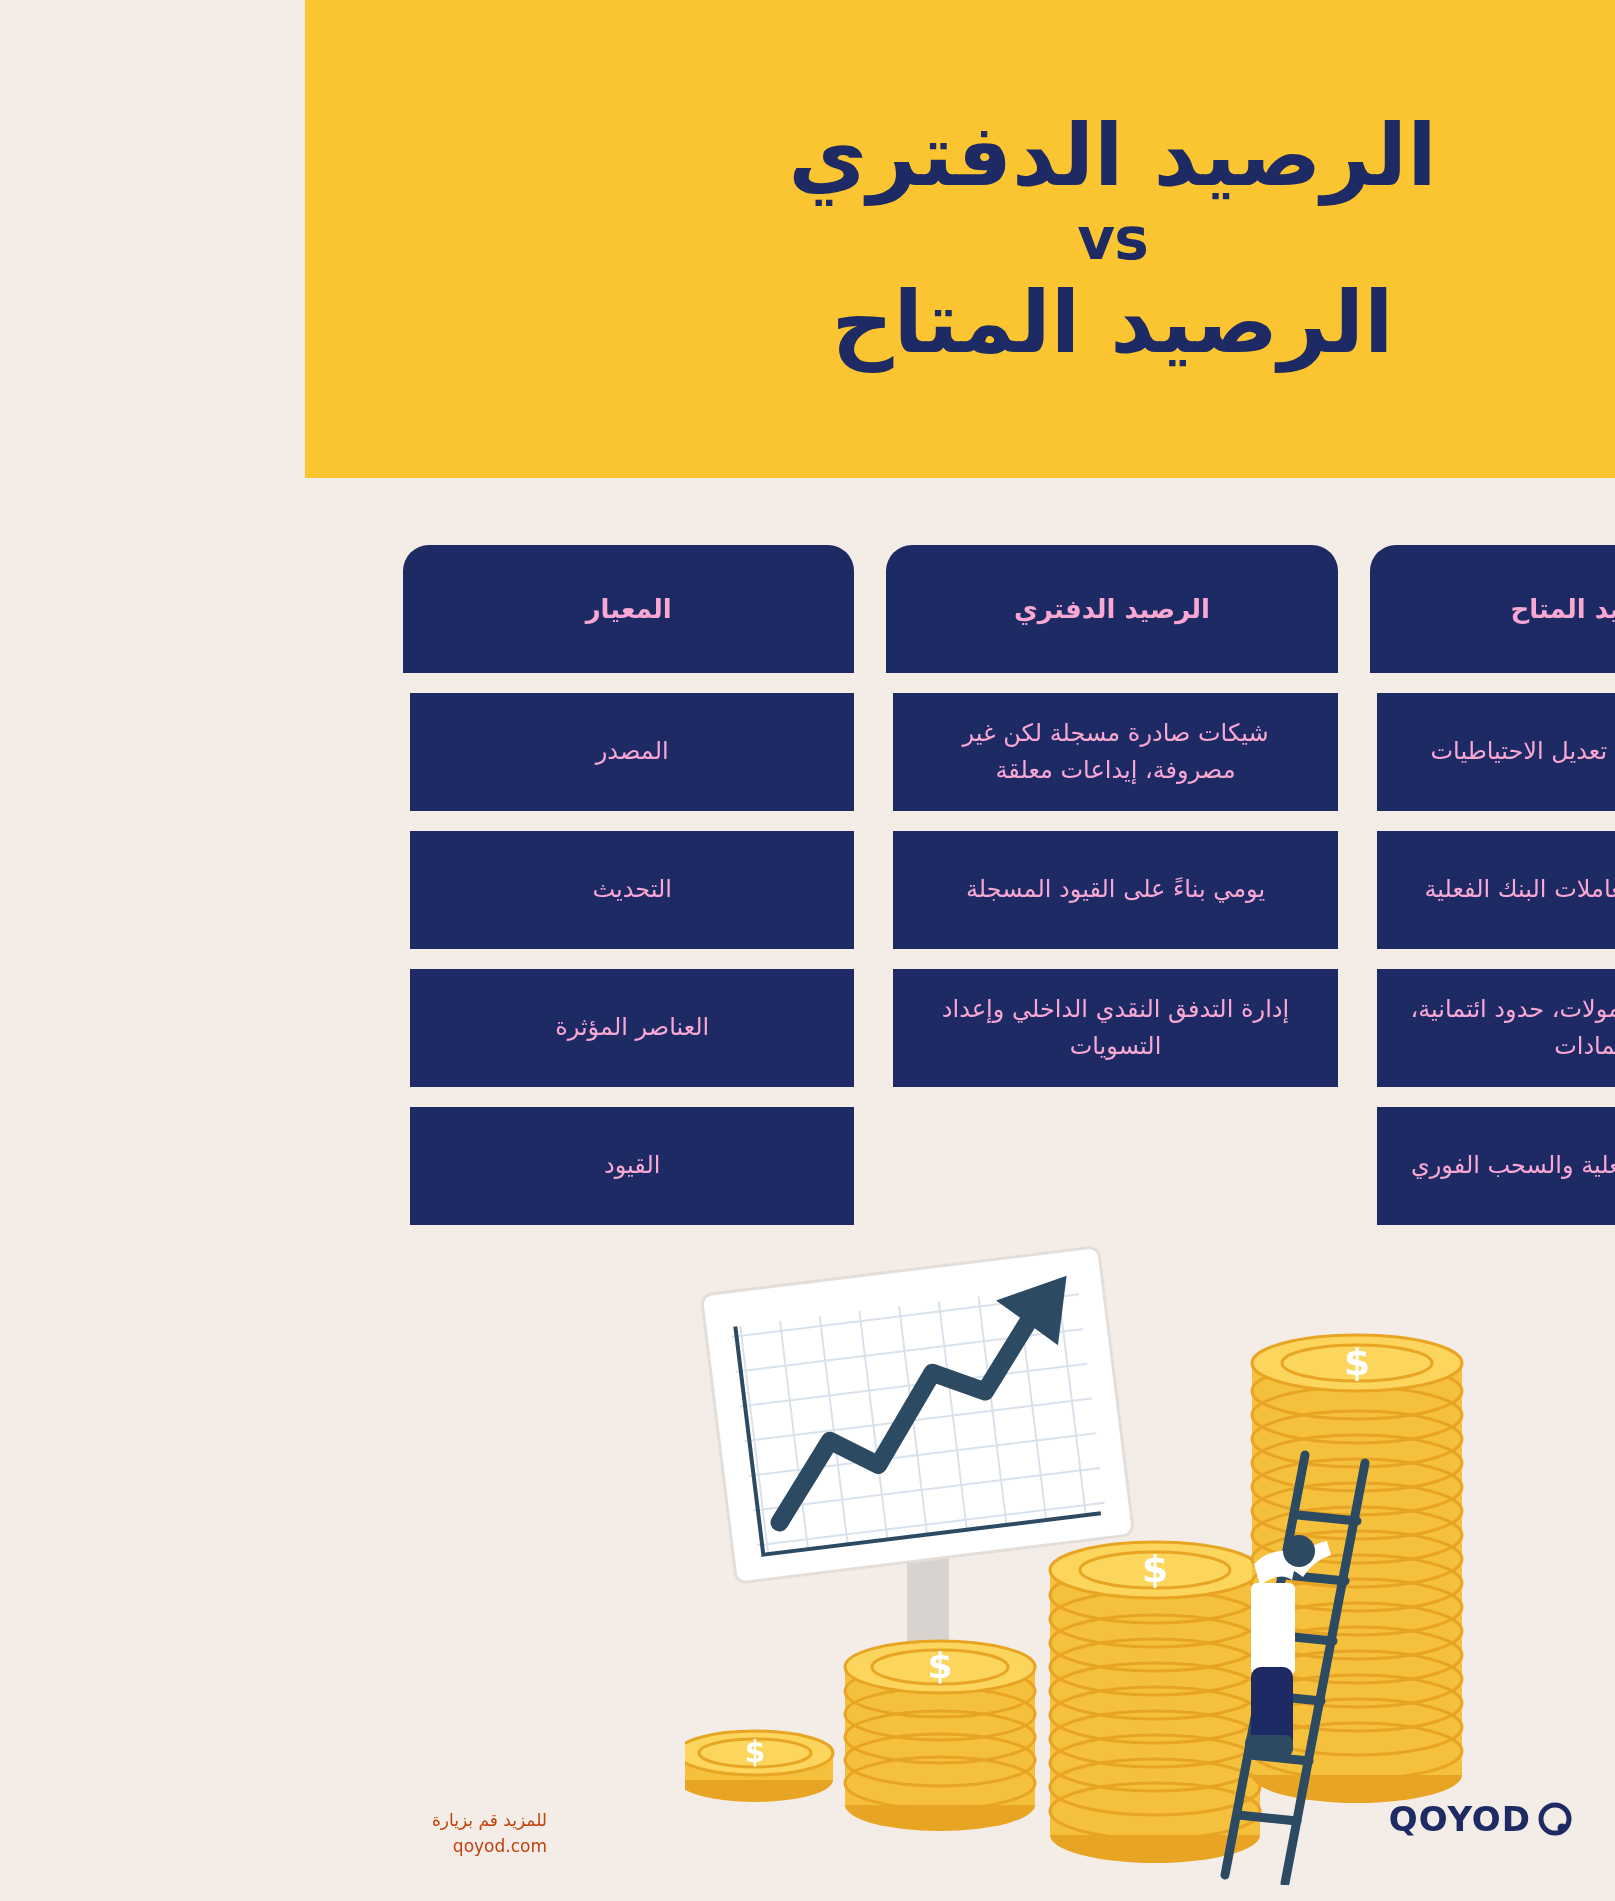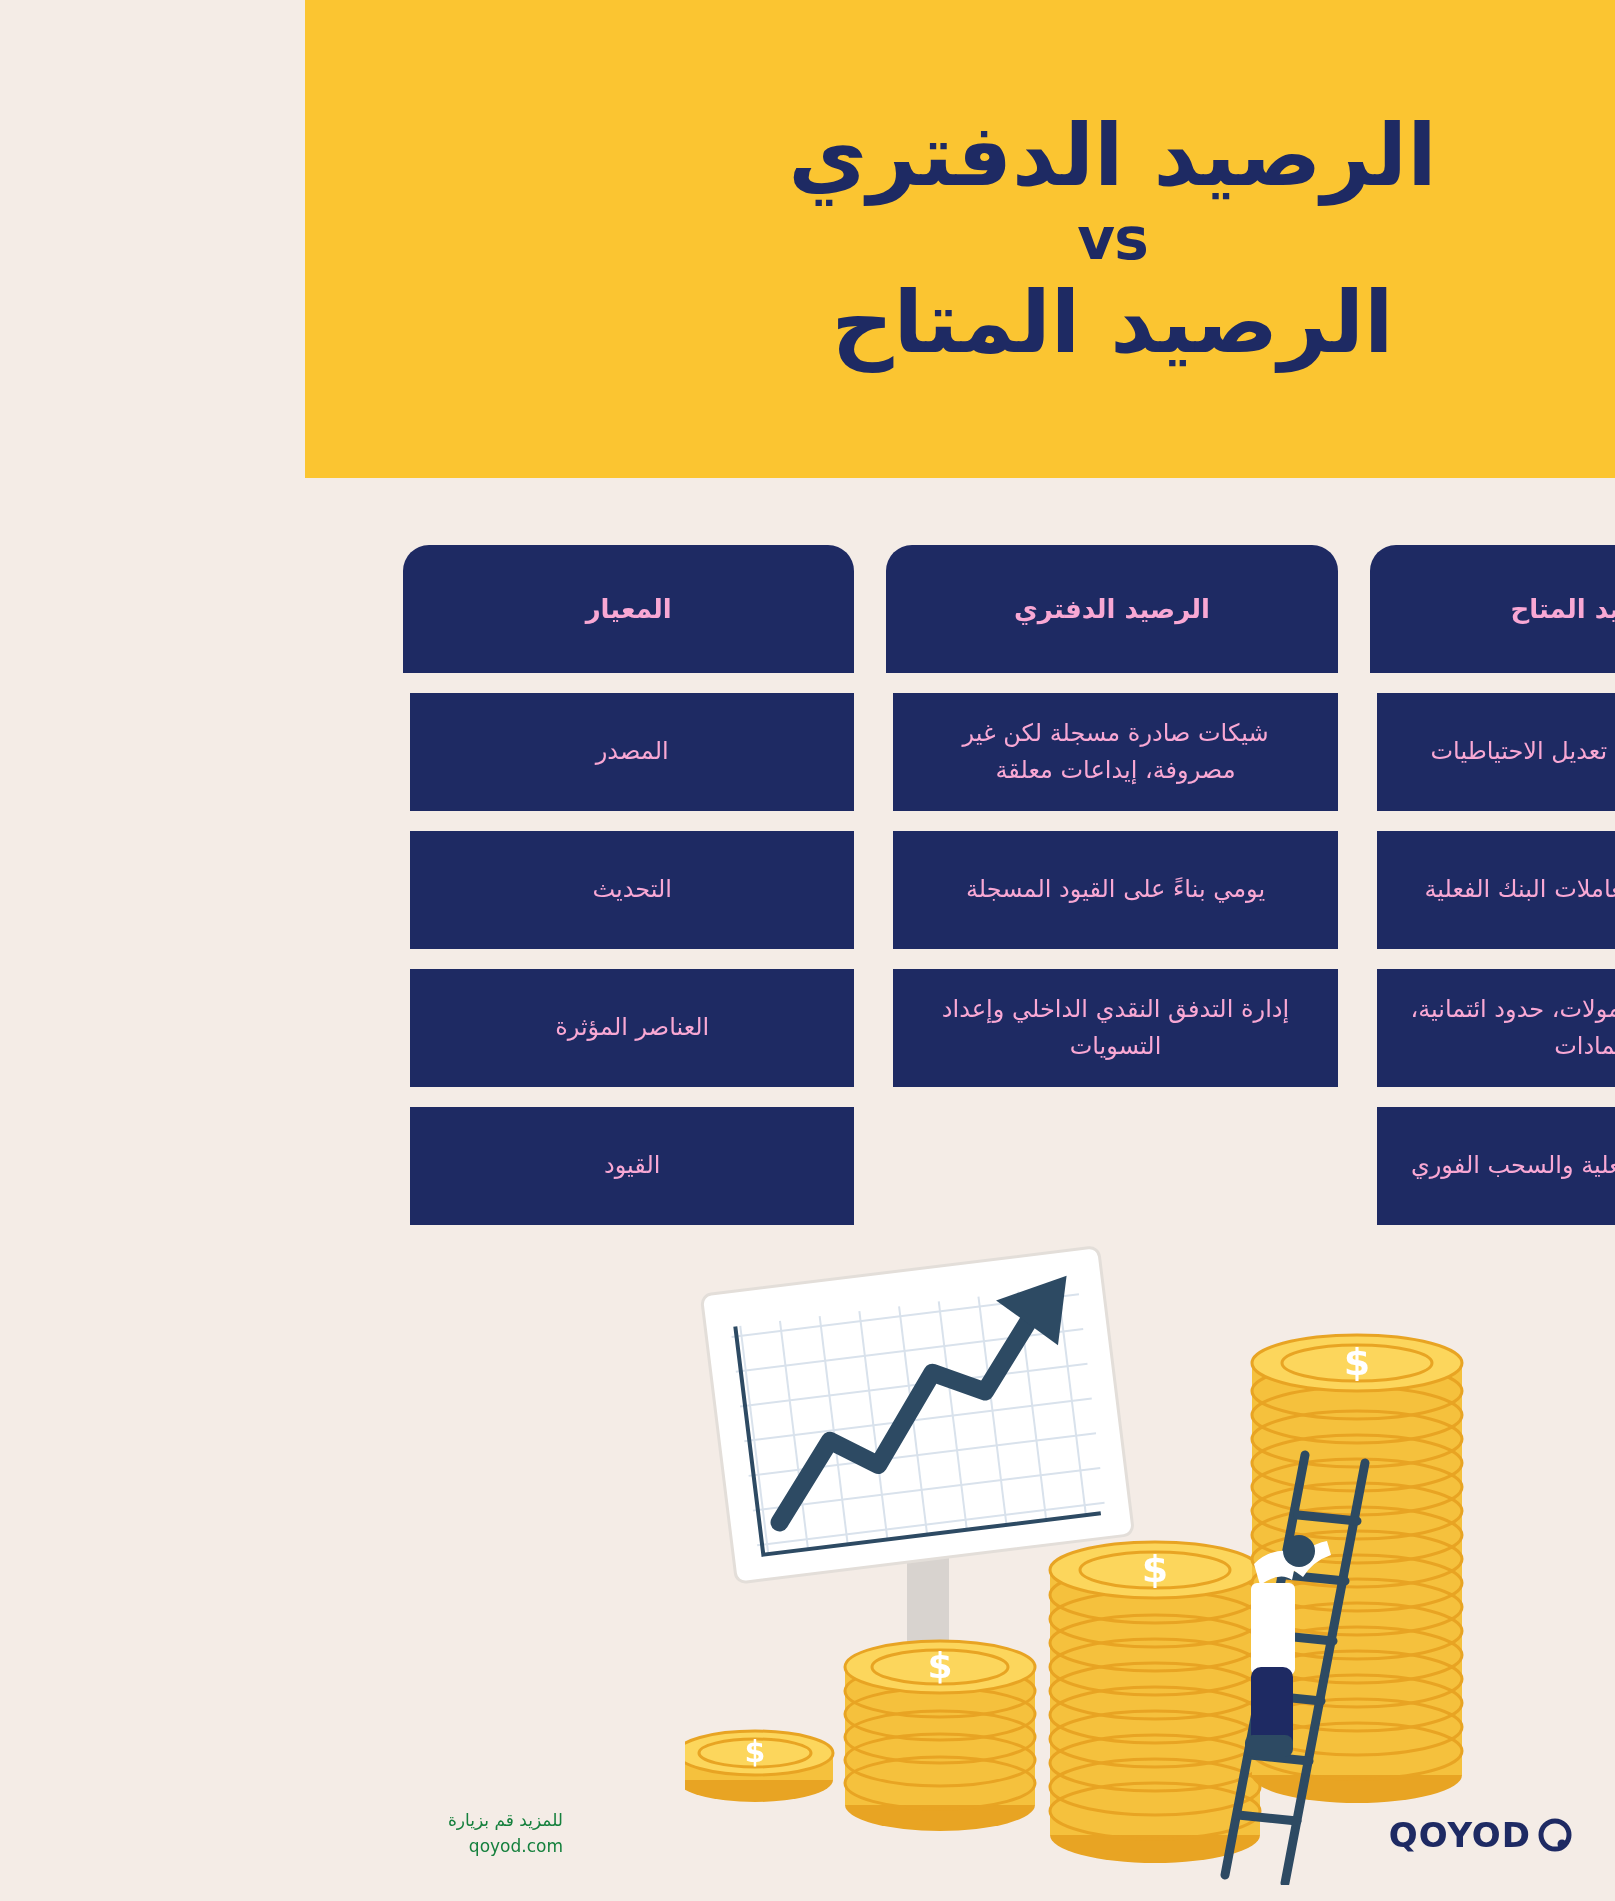--- a/index.html
+++ b/index.html
@@ -82,35 +82,35 @@
     position: absolute;
     left: 380px;
     top: 1215px;
     width: 880px;
     height: 670px;
   }
 
   
   .footer-left {
     position: absolute;
-    left: 28px;
+    left: 12px;
     bottom: 42px;
     width: 230px;
     direction: rtl;
     text-align: right;
-    color: #15803d;
+    color: #c2410c;
     font-size: 17px;
     line-height: 1.5;
   }
   .footer-left .line2 { direction: ltr; text-align: right; }
 
   .brand {
     position: absolute;
     right: 42px;
-    bottom: 46px;
+    bottom: 62px;
     display: flex;
     align-items: center;
     gap: 6px;
     color: #1e2a63;
   }
   .brand-text {
     font-size: 34px;
     font-weight: bold;
     letter-spacing: 1px;
     direction: ltr;

